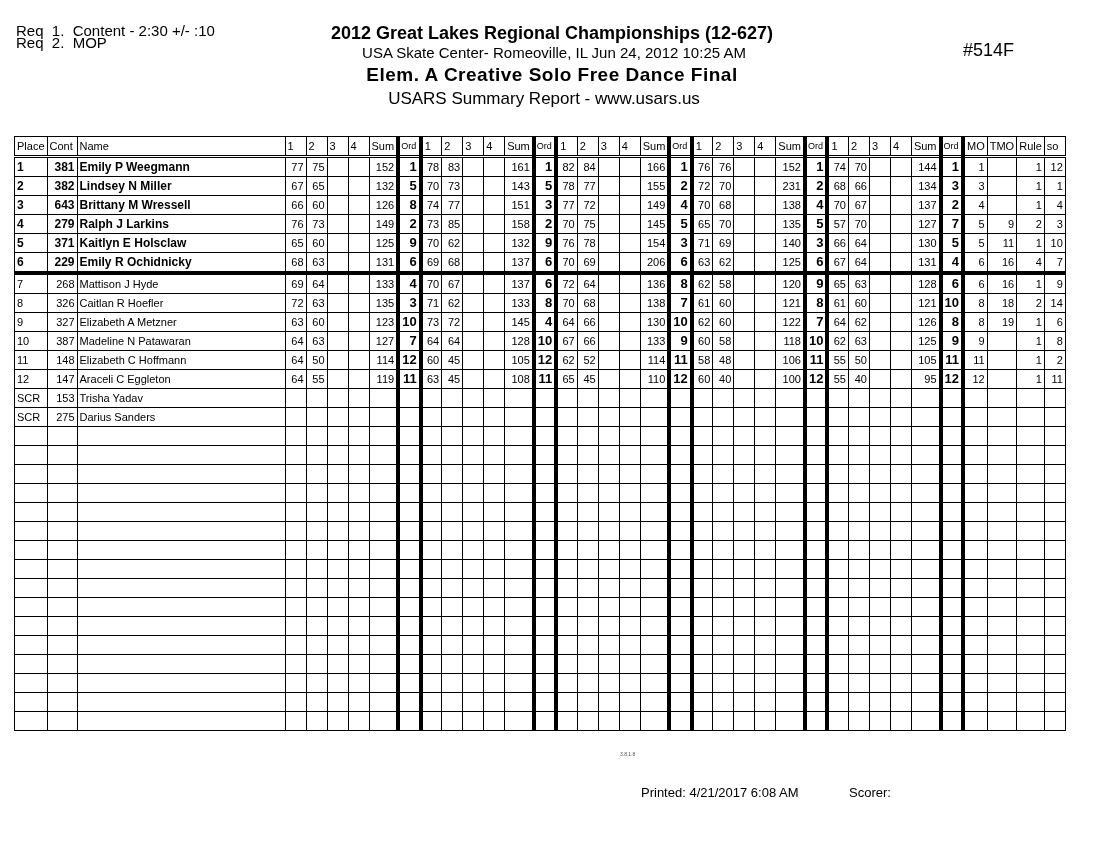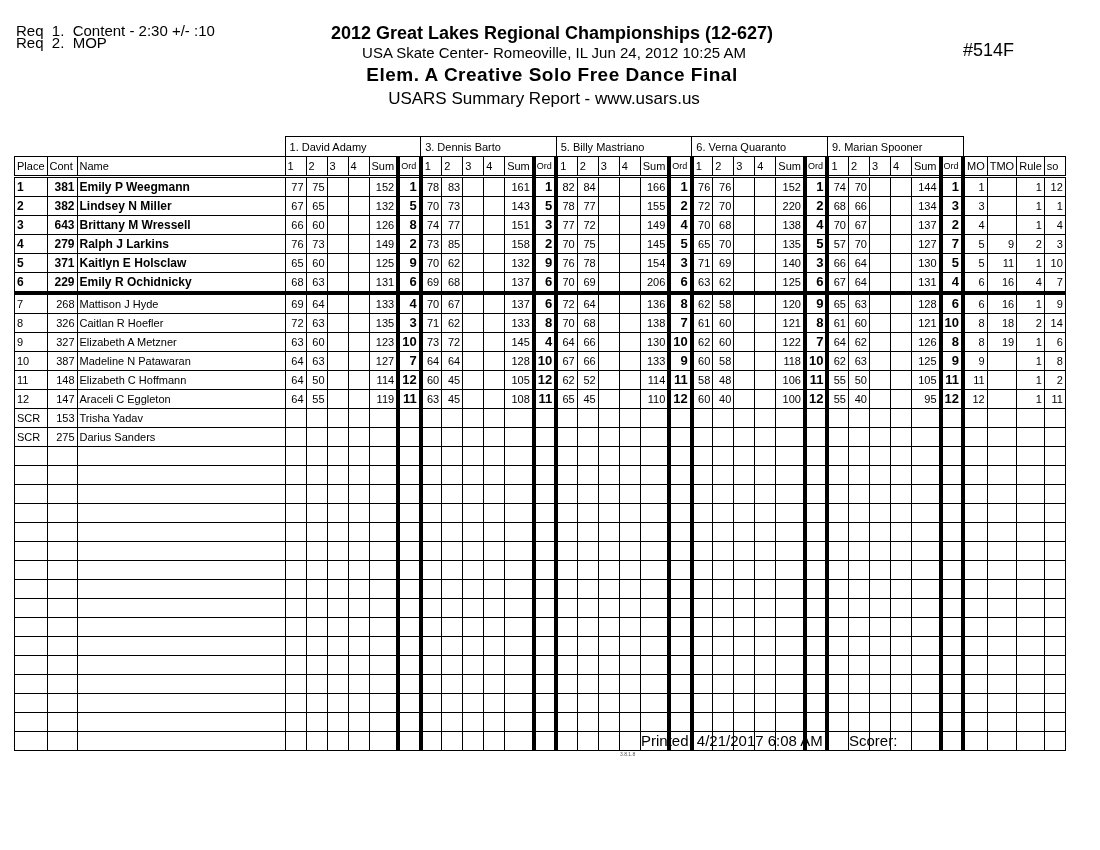--- a/index.html
+++ b/index.html
@@ -21,21 +21,21 @@
   table.grid tr.hdr td { border-bottom: 3px double #000; }
   table.grid td.num { text-align: right; font-size: 11px; }
   table.grid td.txt { text-align: left; font-size: 11px; }
   table.grid td.ord { text-align: right; font-weight: bold; font-size: 13px; border-left: 4px solid #000; border-right: 4px solid #000; padding-right: 2px; }
   table.grid tr.hdr td.ord { font-size: 9px; font-weight: normal; text-align: left; padding-left: 1px; }
   table.grid tr.bold td.b { font-weight: bold; font-size: 12px; }
   table.grid tr.bold td.num.b { font-size: 12px; }
   table.grid tr.sep td { border-bottom: 4px solid #000; }
   table.grid td.l { text-align: left; }
 
-  .footer { top: 732px; font-size: 15px; white-space: nowrap; }
+  .footer { top: 785px; font-size: 13px; white-space: nowrap; }
   .ver { left: 620px; top: 751px; font-size: 5px; color: #555; }
 </style>
 </head>
 <body>
 
 <div class="abs req" style="top:25px;">Req  1.  Content - 2:30 +/- :10</div>
 <div class="abs req" style="top:37px;">Req  2.  MOP</div>
 
 <div class="abs title t1">2012 Great Lakes Regional Championships (12-627)</div>
 <div class="abs title t2">USA Skate Center- Romeoville, IL  Jun 24, 2012  10:25 AM</div>
@@ -78,29 +78,20 @@
       <col style="width: 21px;">
       <col style="width: 21px;">
       <col style="width: 28px;">
       <col style="width: 19px;">
       <col style="width: 22px;">
       <col style="width: 27px;">
       <col style="width: 24px;">
       <col style="width: 21px;">
     </colgroup>
   <tbody id="grid-body">
-      <tr class="judge-row">
-        <td class="blank" colspan="3"></td>
-        <td colspan="6" class="l">1.  David Adamy</td>
-        <td colspan="6" class="l">3.  Dennis Barto</td>
-        <td colspan="6" class="l">5.  Billy  Mastriano</td>
-        <td colspan="6" class="l">6.  Verna Quaranto</td>
-        <td colspan="6" class="l">9.  Marian Spooner</td>
-        <td class="blank" colspan="4"></td>
-      </tr>
       <tr class="hdr">
         <td class="l">Place</td>
         <td class="l">Cont</td>
         <td class="l">Name</td>
         <td class="l">1</td>
         <td class="l">2</td>
         <td class="l">3</td>
         <td class="l">4</td>
         <td class="l">Sum</td>
         <td class="ord">Ord</td>
@@ -191,21 +182,21 @@
         <td class="num">78</td>
         <td class="num">77</td>
         <td class="num"></td>
         <td class="num"></td>
         <td class="num">155</td>
         <td class="ord">2</td>
         <td class="num">72</td>
         <td class="num">70</td>
         <td class="num"></td>
         <td class="num"></td>
-        <td class="num">220</td>
+        <td class="num">231</td>
         <td class="ord">2</td>
         <td class="num">68</td>
         <td class="num">66</td>
         <td class="num"></td>
         <td class="num"></td>
         <td class="num">134</td>
         <td class="ord">3</td>
         <td class="num">3</td>
         <td class="num"></td>
         <td class="num">1</td>

